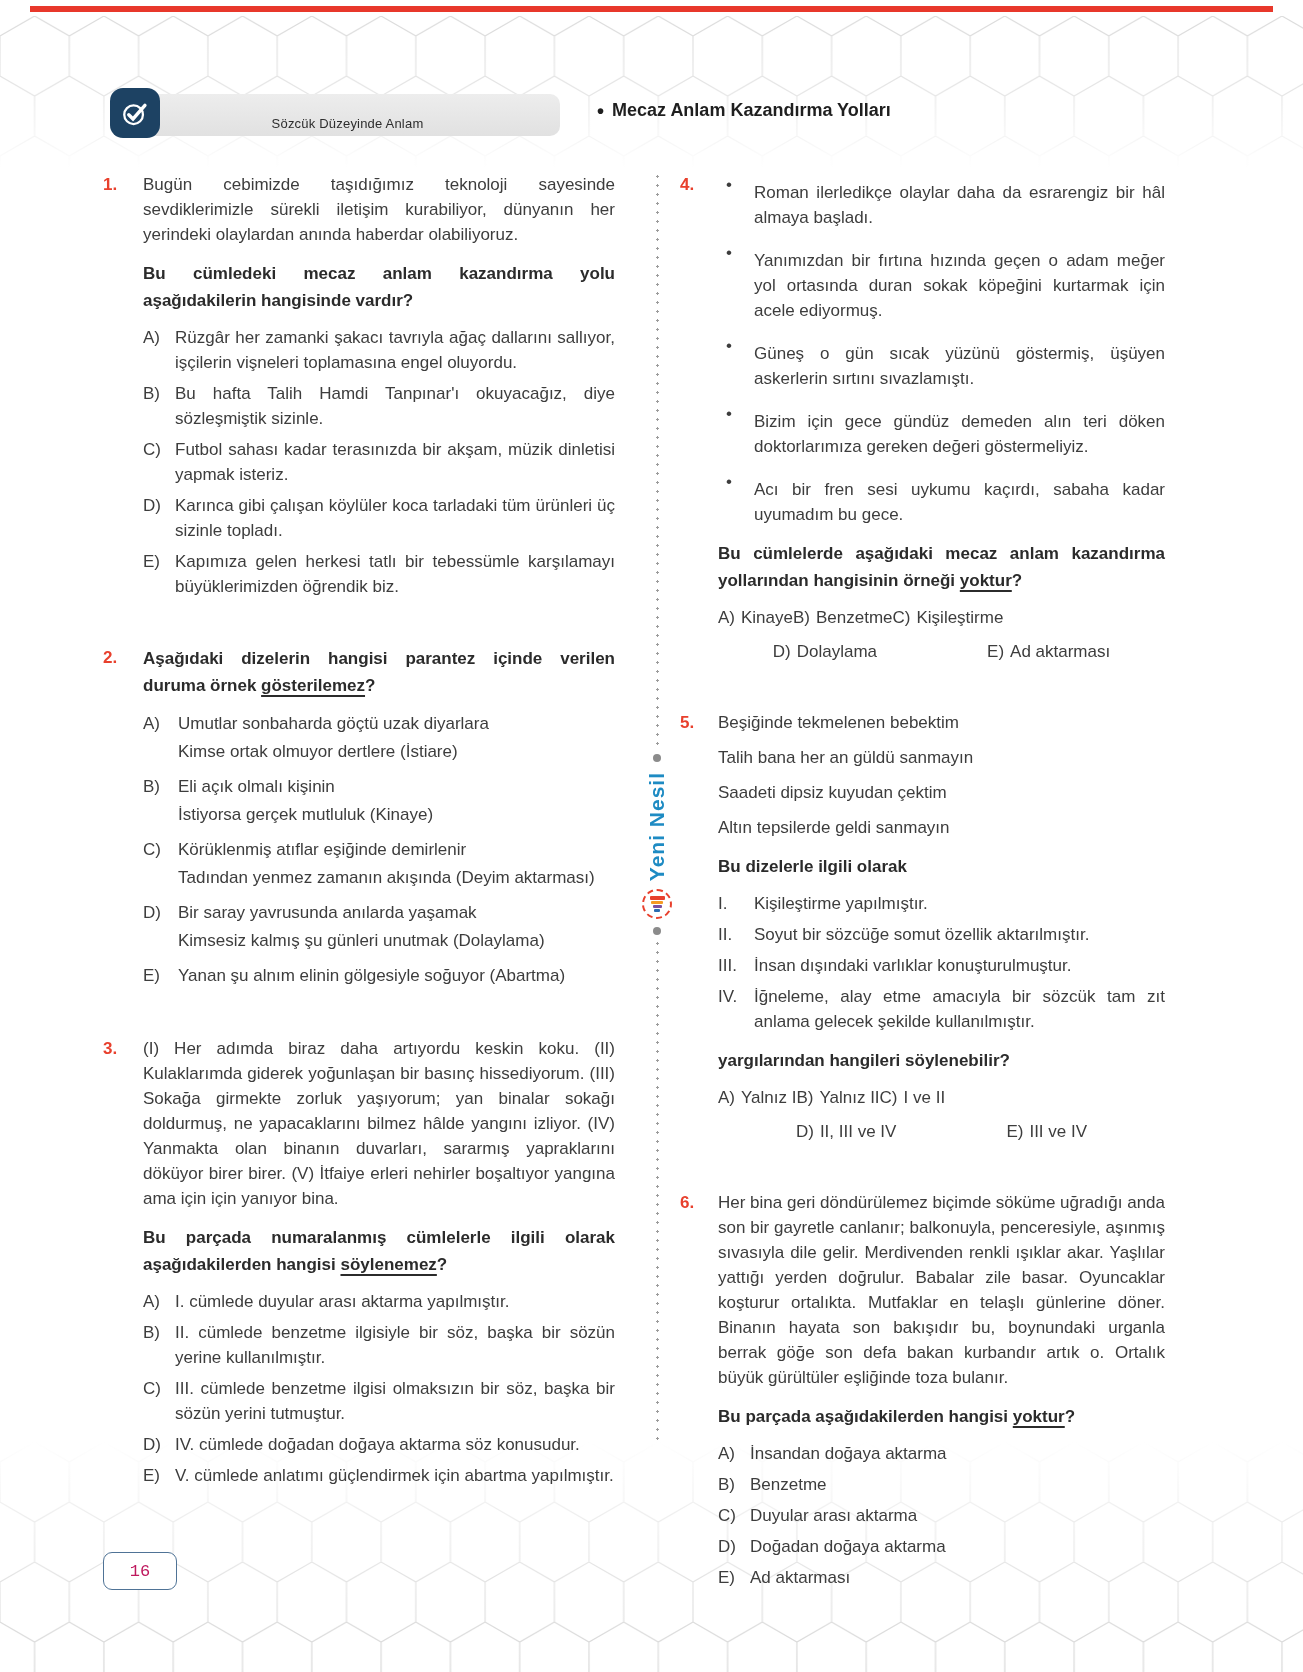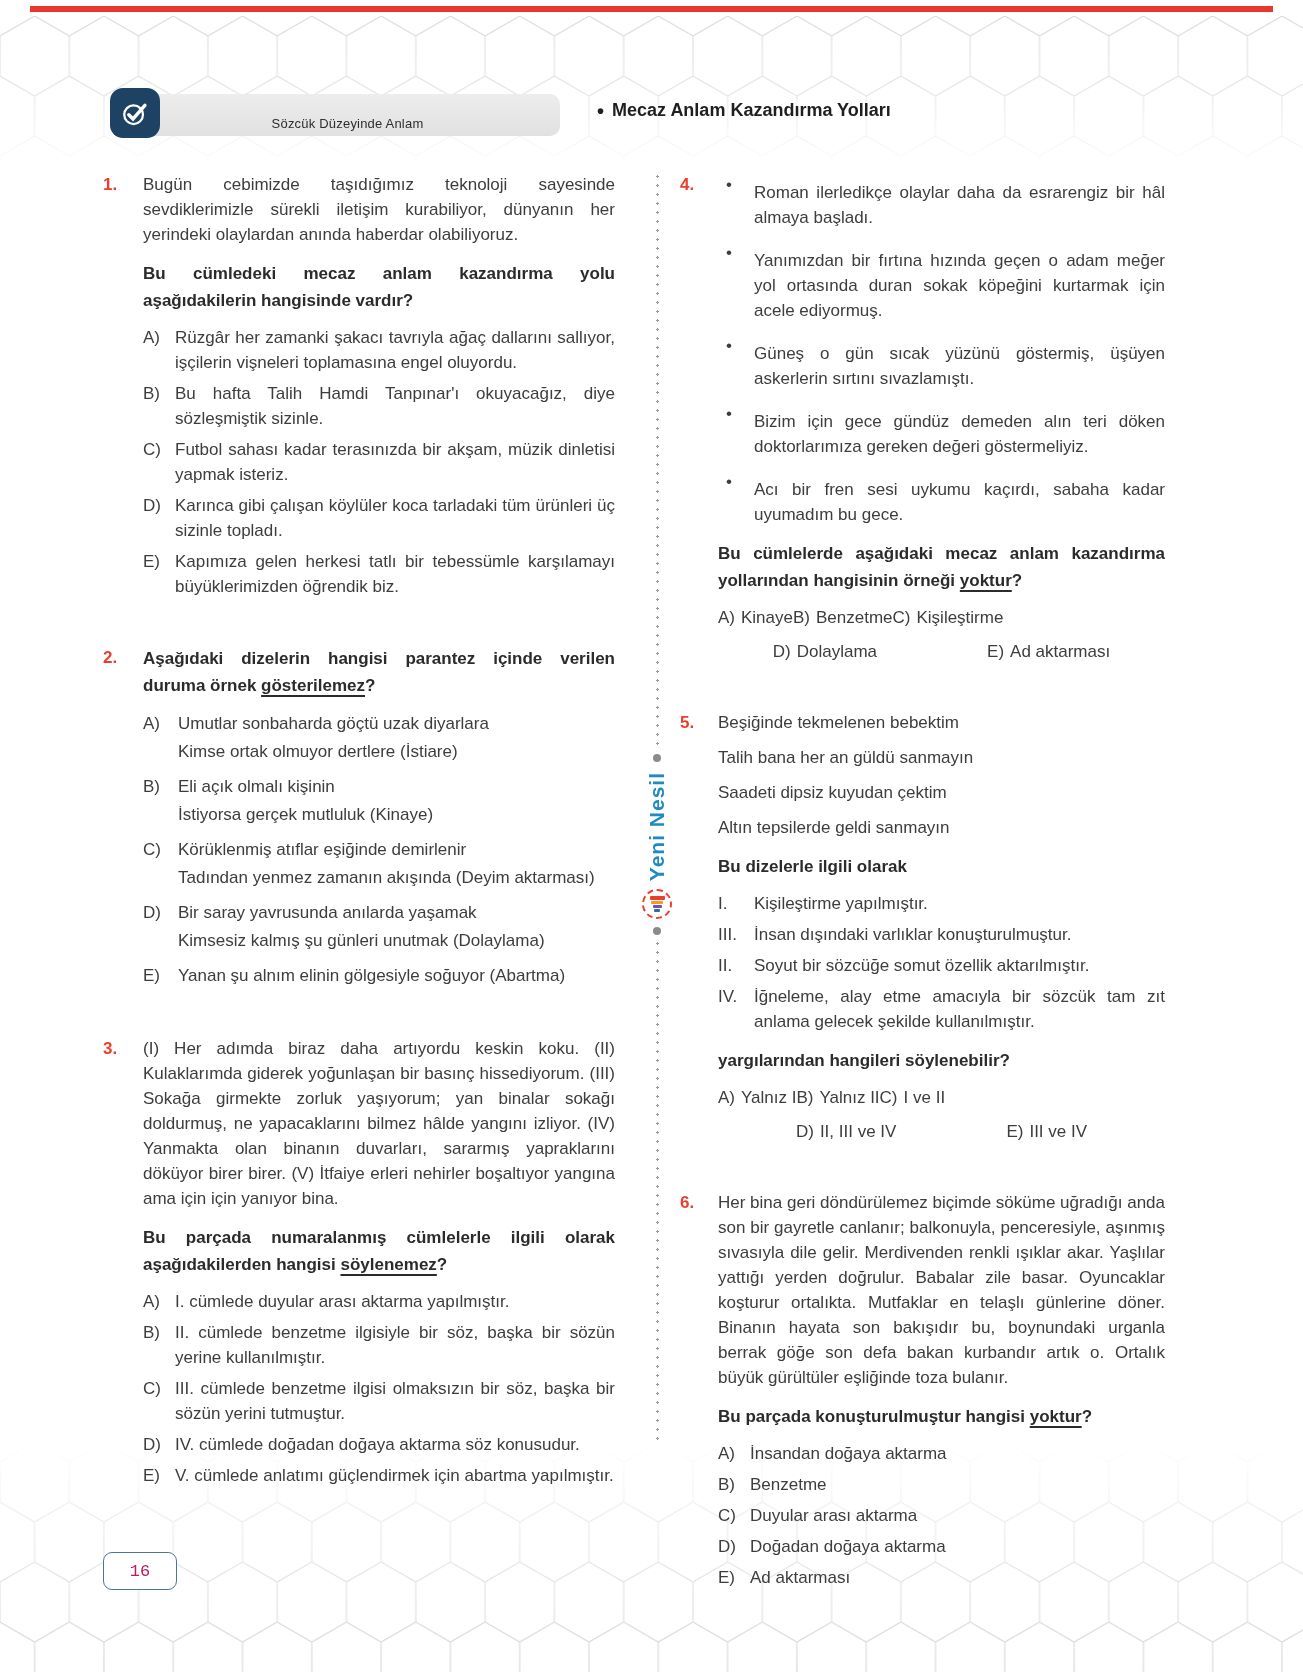--- a/index.html
+++ b/index.html
@@ -305,47 +305,47 @@
     <div class="verse-line">Beşiğinde tekmelenen bebektim</div>
     <div class="verse-line">Talih bana her an güldü sanmayın</div>
     <div class="verse-line">Saadeti dipsiz kuyudan çektim</div>
     <div class="verse-line">Altın tepsilerde geldi sanmayın</div>
     <div class="stem">Bu dizelerle ilgili olarak</div>
     <div class="roman-item">
       <span class="roman-label">I.</span>
       <span class="roman-text">Kişileştirme yapılmıştır.</span>
     </div>
     <div class="roman-item">
+      <span class="roman-label">II.</span>
+      <span class="roman-text">Soyut bir sözcüğe somut özellik aktarılmıştır.</span>
+    </div>
+    <div class="roman-item">
       <span class="roman-label">III.</span>
       <span class="roman-text">İnsan dışındaki varlıklar konuşturulmuştur.</span>
-    </div>
-    <div class="roman-item">
-      <span class="roman-label">II.</span>
-      <span class="roman-text">Soyut bir sözcüğe somut özellik aktarılmıştır.</span>
     </div>
     <div class="roman-item">
       <span class="roman-label">IV.</span>
       <span class="roman-text">İğneleme, alay etme amacıyla bir sözcük tam zıt anlama gelecek şekilde kullanılmıştır.</span>
     </div>
     <div class="stem">yargılarından hangileri söylenebilir?</div>
     <div class="opt-row row1">
       <span class="opt-inline"><span class="lbl">A)</span><span>Yalnız I</span></span>
       <span class="opt-inline"><span class="lbl">B)</span><span>Yalnız II</span></span>
       <span class="opt-inline"><span class="lbl">C)</span><span>I ve II</span></span>
     </div>
     <div class="opt-row row2">
       <span class="opt-inline"><span class="lbl">D)</span><span>II, III ve IV</span></span>
       <span class="opt-inline"><span class="lbl">E)</span><span>III ve IV</span></span>
     </div>
   </div>
 
   <div class="question" style="padding-left:38px;">
     <div class="q-num">6.</div>
     <div class="q-body">Her bina geri döndürülemez biçimde söküme uğradığı anda son bir gayretle canlanır; balkonuyla, penceresiyle, aşınmış sıvasıyla dile gelir. Merdivenden renkli ışıklar akar. Yaşlılar yattığı yerden doğrulur. Babalar zile basar. Oyuncaklar koşturur ortalıkta. Mutfaklar en telaşlı günlerine döner. Binanın hayata son bakışıdır bu, boynundaki urganla berrak göğe son defa bakan kurbandır artık o. Ortalık büyük gürültüler eşliğinde toza bulanır.</div>
-    <div class="stem"><span>Bu parçada konuşturulmuştur hangisi </span><span class="u">yoktur</span><span>?</span></div>
+    <div class="stem"><span>Bu parçada aşağıdakilerden hangisi </span><span class="u">yoktur</span><span>?</span></div>
     <div class="opt">
       <span class="opt-label">A)</span>
       <span class="opt-text">İnsandan doğaya aktarma</span>
     </div>
     <div class="opt">
       <span class="opt-label">B)</span>
       <span class="opt-text">Benzetme</span>
     </div>
     <div class="opt">
       <span class="opt-label">C)</span>

